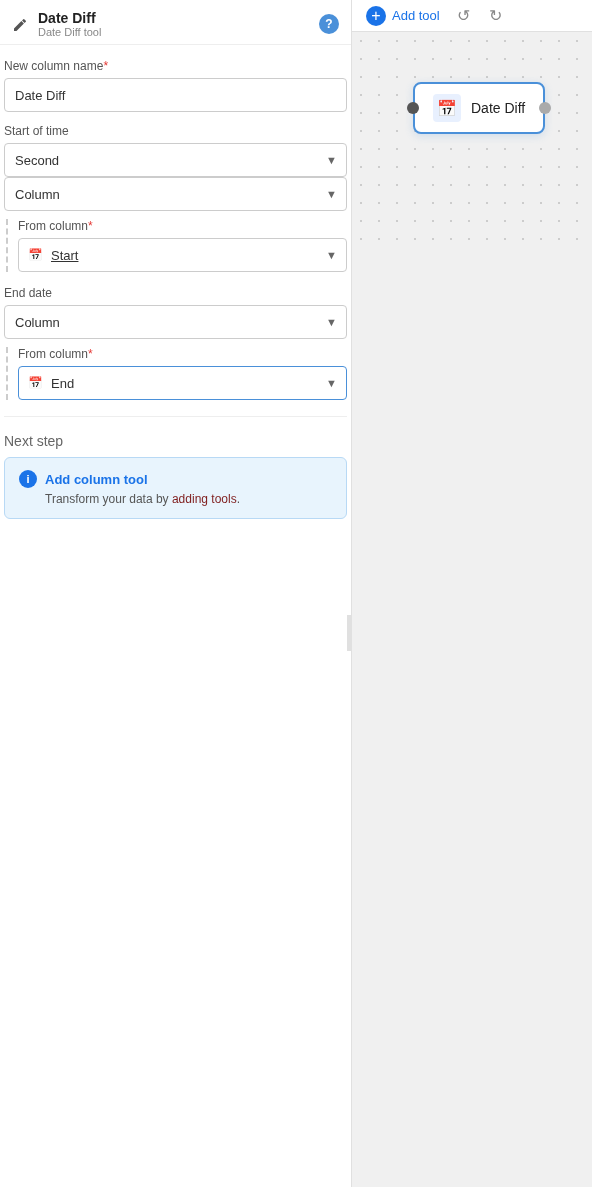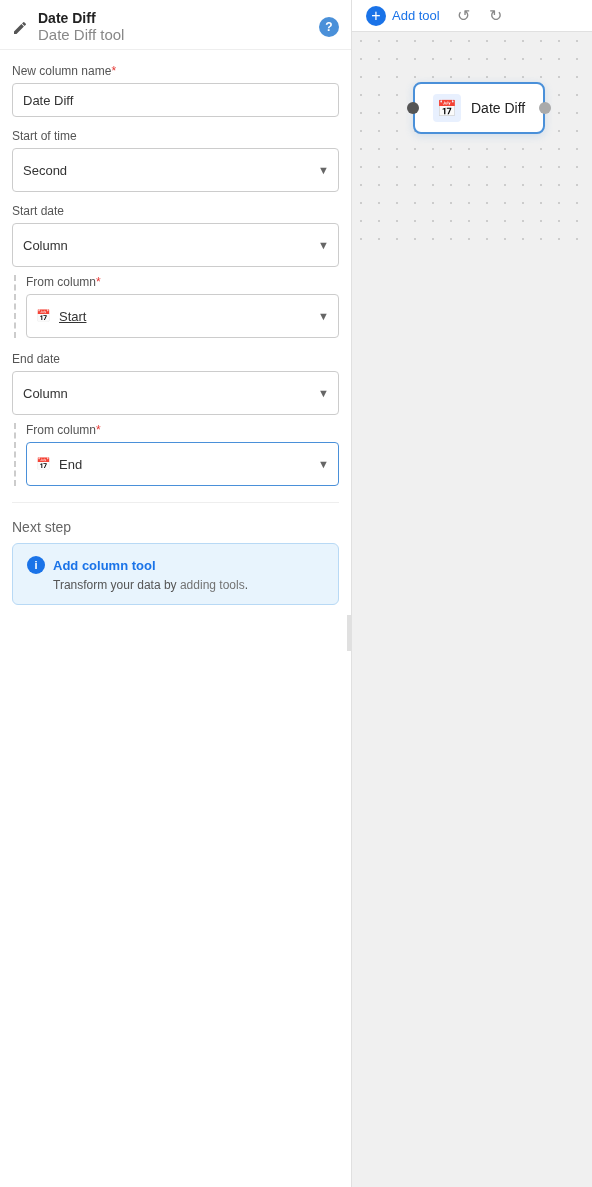--- a/index.html
+++ b/index.html
@@ -20,33 +20,33 @@
       display: flex;
       align-items: center;
       justify-content: space-between;
       padding: 10px 12px 6px 12px;
       border-bottom: 1px solid #eee;
     }
     .header-left { display: flex; align-items: center; gap: 8px; }
     .header-icon { width: 18px; height: 18px; color: #555; }
     .header-titles {}
     .header-title { font-size: 14px; font-weight: 600; color: #222; }
-    .header-subtitle { font-size: 15px; color: #888; }
+    .header-subtitle { font-size: 11px; color: #888; }
     .help-icon {
       width: 20px; height: 20px;
       border-radius: 50%;
       background: #4a90d9;
       color: white;
       font-size: 12px;
       font-weight: bold;
       display: flex; align-items: center; justify-content: center;
       cursor: pointer;
     }
 
-    .panel-content { padding: 14px 12px; }
+    .panel-content { padding: 14px 4px; }
 
     .field-label {
       font-size: 12px;
       color: #555;
       margin-bottom: 5px;
       margin-top: 12px;
     }
     .field-label:first-child { margin-top: 0; }
     .required { color: #e53935; }
 
@@ -60,21 +60,21 @@
       color: #333;
       outline: none;
     }
 
     .select-wrapper {
       position: relative;
       width: 100%;
     }
     .select-control {
       width: 100%;
-      height: 44px;
+      height: 34px;
       border: 1px solid #ccc;
       border-radius: 4px;
       padding: 0 10px;
       font-size: 13px;
       color: #333;
       appearance: none;
       background: #fff;
       cursor: pointer;
       outline: none;
     }
@@ -141,21 +141,21 @@
       width: 18px; height: 18px;
       border-radius: 50%;
       background: #1a73e8;
       color: white;
       font-size: 11px;
       font-weight: bold;
       display: flex; align-items: center; justify-content: center;
       flex-shrink: 0;
     }
     .add-tool-card-body { font-size: 12px; color: #555; padding-left: 26px; }
-    .add-tool-card-body a { color: #737373; text-decoration: none; }
+    .add-tool-card-body a { color: #7f1d1d; text-decoration: none; }
 
     
     .right-panel {
       position: absolute;
       left: 352px; top: 0;
       width: 240px;
       height: 1187px;
       background: #f0f0f0;
     }
 
@@ -305,21 +305,20 @@
         <option>Hour</option>
         <option>Day</option>
         <option>Week</option>
         <option>Month</option>
         <option>Year</option>
       </select>
       <span class="select-arrow">▼</span>
     </div>
 
     
-    <div class="field-label">Start date</div>
     <div class="select-wrapper">
       <select class="select-control">
         <option>Column</option>
         <option>Value</option>
       </select>
       <span class="select-arrow">▼</span>
     </div>
 
     
     <div class="indented-section">

